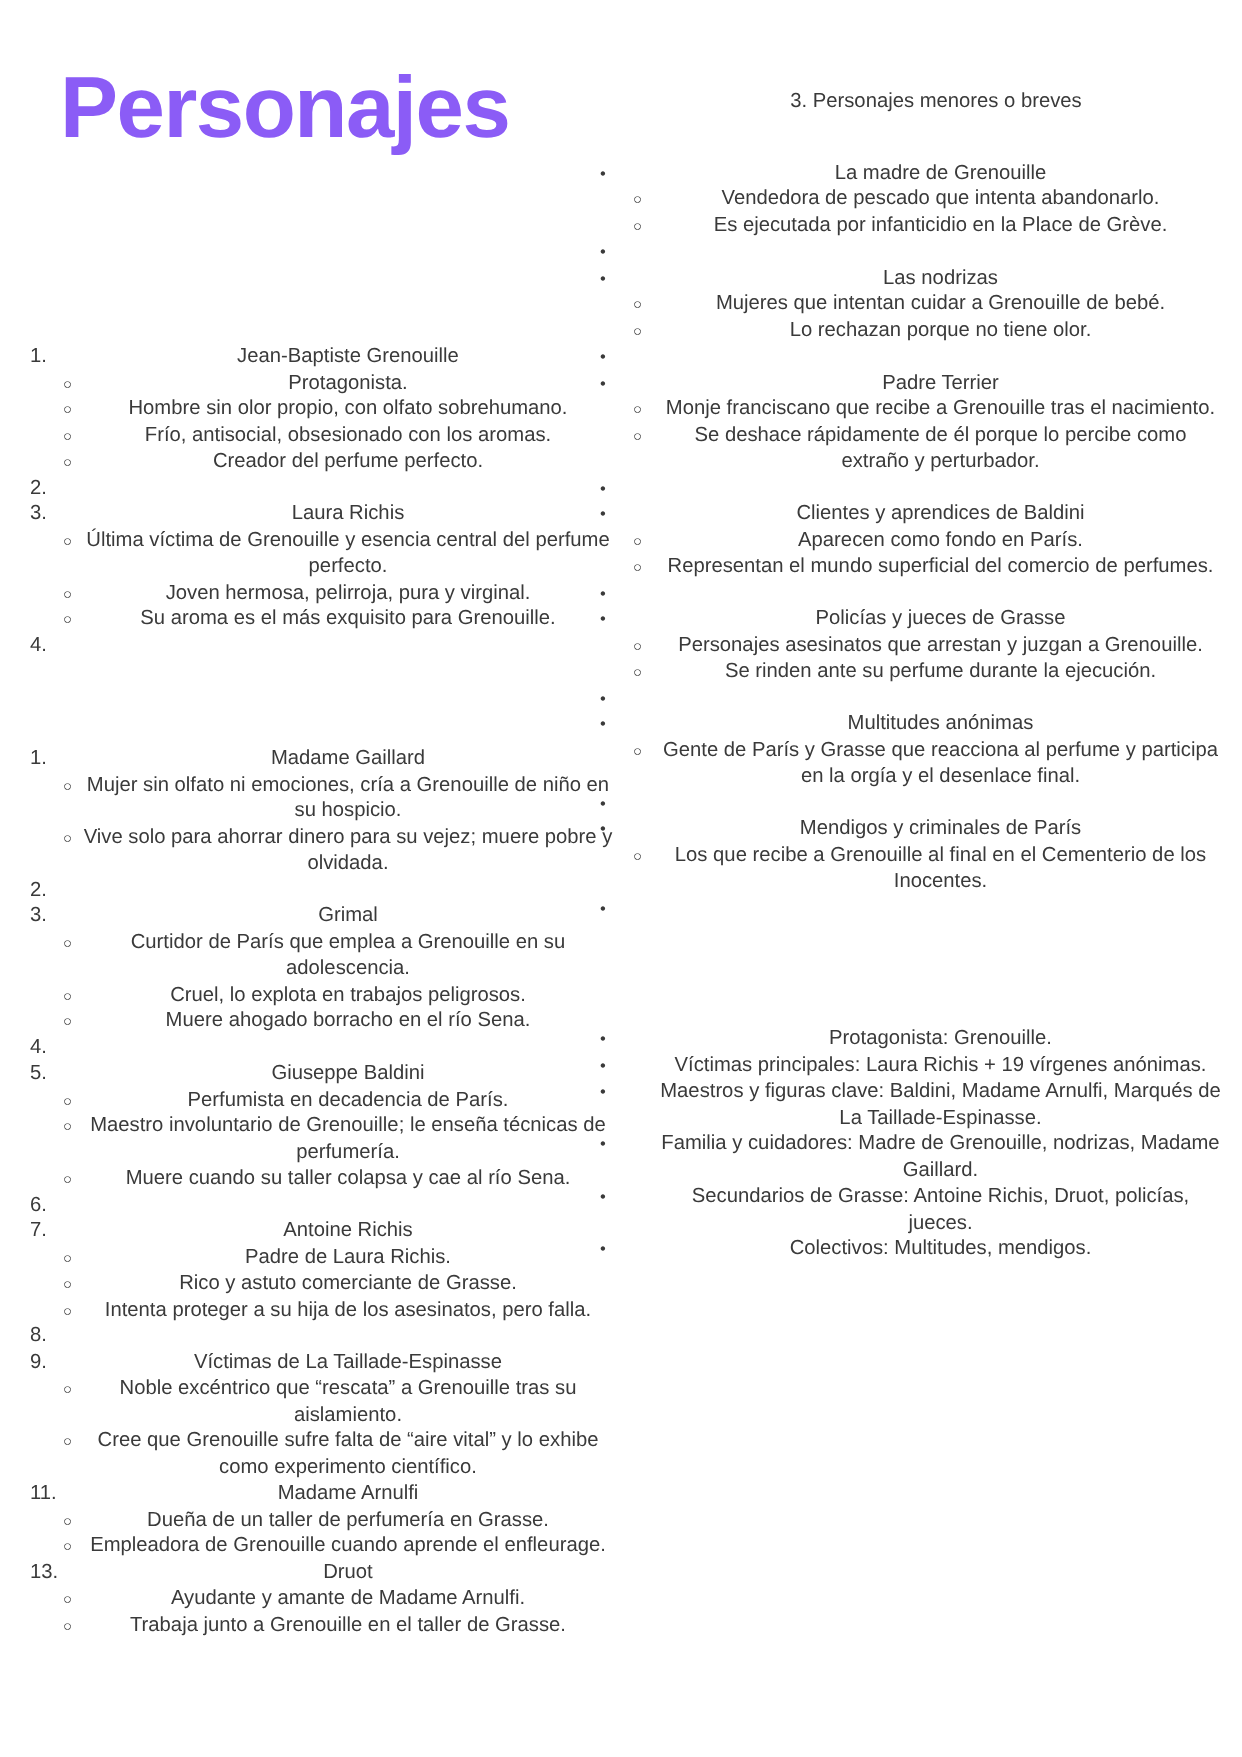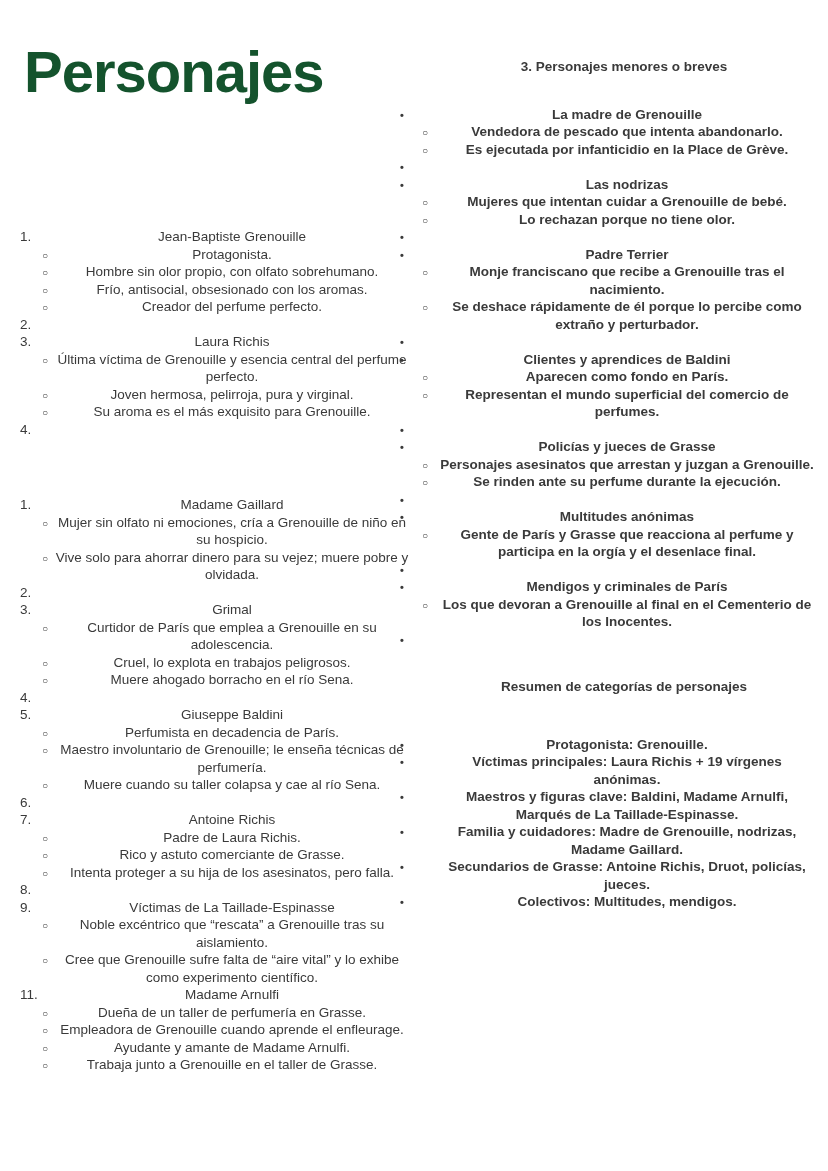--- a/index.html
+++ b/index.html
@@ -8,31 +8,31 @@
     background:#ffffff;
     font-family:"Liberation Sans", sans-serif;
     color:#3a3a3a;
     position:relative;
     overflow:hidden;
   }
   .page{position:relative;width:828px;height:1171px;}
 
   .doc-title{
     position:absolute;
-    left:24px; top:42px;
+    left:40px; top:42px;
     font-size:58px;
     font-weight:bold;
-    color:#14532d;
+    color:#8b5cf6;
     letter-spacing:-1px;
     line-height:1.05;
   }
 
   .col{position:absolute;top:0;}
   .col-left{left:20px;width:396px;}
-  .col-right{left:400px;width:424px;font-weight:bold;}
+  .col-right{left:400px;width:424px;}
 
   
   .row{position:relative;min-height:17px;}
   .marker{
     position:absolute;
     top:0;
     font-size:13.5px;
     line-height:17.5px;
     color:#3a3a3a;
   }
@@ -213,20 +213,24 @@
       </div>
       <div class="row">
         <span class="marker m-circ"><span class="circ-glyph">○</span></span>
         <span class="txt">Dueña de un taller de perfumería en Grasse.</span>
       </div>
       <div class="row">
         <span class="marker m-circ"><span class="circ-glyph">○</span></span>
         <span class="txt">Empleadora de Grenouille cuando aprende el enfleurage.</span>
       </div>
       <div class="row">
+        <span class="marker m-num"><span class="num-glyph">13.</span></span>
+        <span class="txt">Druot</span>
+      </div>
+      <div class="row">
         <span class="marker m-circ"><span class="circ-glyph">○</span></span>
         <span class="txt">Ayudante y amante de Madame Arnulfi.</span>
       </div>
       <div class="row">
         <span class="marker m-circ"><span class="circ-glyph">○</span></span>
         <span class="txt">Trabaja junto a Grenouille en el taller de Grasse.</span>
       </div>
     </div>
   <div class="col col-right" id="right-column">
       <div class="spacer" style="height: 58px;"></div>
@@ -323,28 +327,27 @@
       <div class="row">
         <span class="marker m-dot"><span class="dot-glyph">•</span></span>
         <span class="txt">&nbsp;</span>
       </div>
       <div class="row">
         <span class="marker m-dot"><span class="dot-glyph">•</span></span>
         <span class="txt">Mendigos y criminales de París</span>
       </div>
       <div class="row">
         <span class="marker m-circ"><span class="circ-glyph">○</span></span>
-        <span class="txt">Los que devoran a Grenouille al final en el Cementerio de los Inocentes.</span>
+        <span class="txt">Los que recibe a Grenouille al final en el Cementerio de los Inocentes.</span>
       </div>
       <div class="row">
         <span class="marker m-dot"><span class="dot-glyph">•</span></span>
         <span class="txt">&nbsp;</span>
       </div>
       <div class="spacer" style="height: 30px;"></div>
-      <div class="heading">Resumen de categorías de personajes</div>
       <div class="spacer" style="height: 40px;"></div>
       <div class="row">
         <span class="marker m-dot"><span class="dot-glyph">•</span></span>
         <span class="txt">Protagonista: Grenouille.</span>
       </div>
       <div class="row">
         <span class="marker m-dot"><span class="dot-glyph">•</span></span>
         <span class="txt">Víctimas principales: Laura Richis + 19 vírgenes anónimas.</span>
       </div>
       <div class="row">

